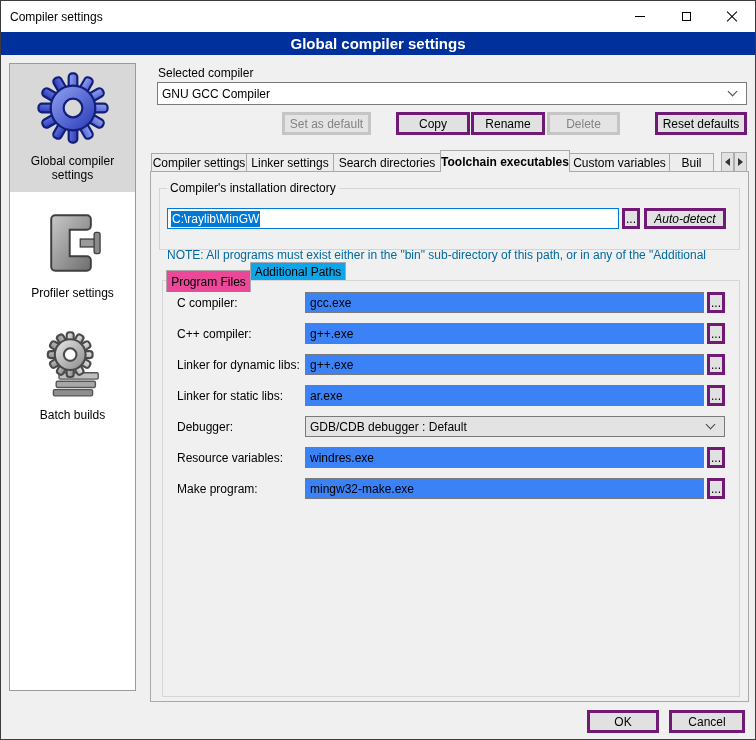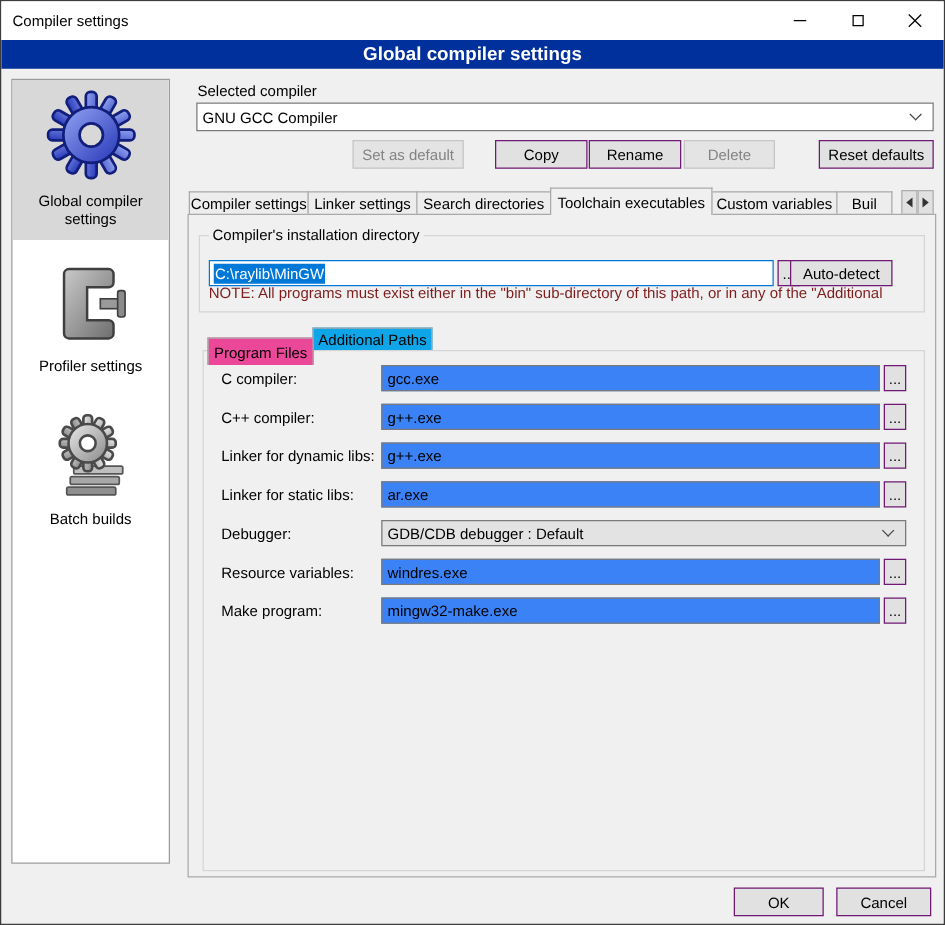--- a/index.html
+++ b/index.html
@@ -38,38 +38,38 @@
 
   
   .sel-comp-label { position:absolute; left:157px; top:65px; }
   .combo { background:#fff; border:1px solid #7A7A7A; display:flex; align-items:center;
            padding:0 4px; font-size:12px; }
   .sel-comp { position:absolute; left:156px; top:81px; width:590px; height:23px; }
   .chev { width:7px; height:7px; border-right:1px solid #444; border-bottom:1px solid #444;
           transform:rotate(45deg); margin-left:auto; margin-right:6px; margin-top:-4px; flex:none; }
 
   
-  .btn { background:#E1E1E1; border:1px solid #701a75; font-size:12px; font-family:"Liberation Sans",sans-serif;
+  .btn { background:#E1E1E1; border:3px solid #701a75; font-size:12px; font-family:"Liberation Sans",sans-serif;
          display:inline-flex; align-items:center; justify-content:center; cursor:default; color:#000; }
   .btn.disabled { color:#838383; background:#E4E4E4; border-color:#C5C5C5; }
   .b-setdef { position:absolute; left:281px; top:111px; width:89px; height:23px; }
   .b-copy   { position:absolute; left:395px; top:111px; width:74px; height:23px; }
   .b-rename { position:absolute; left:470px; top:111px; width:74px; height:23px; }
   .b-delete { position:absolute; left:546px; top:111px; width:73px; height:23px; }
   .b-reset  { position:absolute; left:654px; top:111px; width:92px; height:23px; }
 
   
   .tab { position:absolute; top:152px; height:19px; background:#EDEDED; border:1px solid #A9A9A9;
          border-bottom:none; display:flex; align-items:center; justify-content:center;
          font-size:12px; white-space:nowrap; overflow:hidden; z-index:1; }
   .tab.active { top:149px; height:22px; background:#F0F0F0; z-index:3; }
   .tab0 { left:150px; width:96px; }
   .tab1 { left:245px; width:88px; }
   .tab2 { left:332px; width:108px; }
-  .tab3 { left:439px; width:130px; }
+  .tab3 { left:439px; width:130px;font-weight:bold; }
   .tab4 { left:568px; width:101px; }
   .tab5 { left:668px; width:45px; }
   .tabarrow { position:absolute; top:151px; width:13px; height:20px; background:#E1E1E1;
               border:1px solid #ADADAD; display:flex; align-items:center; justify-content:center; z-index:2; }
   .ta-left  { left:720px; }
   .ta-right { left:733px; }
   .arr-l { width:0; height:0; border-top:4px solid transparent; border-bottom:4px solid transparent; border-right:5px solid #333; }
   .arr-r { width:0; height:0; border-top:4px solid transparent; border-bottom:4px solid transparent; border-left:5px solid #333; }
 
   
@@ -77,22 +77,22 @@
               background:#F0F0F0; border:1px solid #A9A9A9; z-index:2; }
 
   .groupbox { position:absolute; left:8px; top:16px; width:581px; height:62px;
               border:1px solid #D5D5D5; }
   .groupbox-label { position:absolute; top:-8px; left:7px; background:#F0F0F0; padding:0 3px; }
 
   .path-input { position:absolute; left:7px; top:19px; width:452px; height:21px; background:#fff;
                 border:1px solid #0078D7; display:flex; align-items:center; padding:0 3px; }
   .path-input .sel-text { background:#0078D7; color:#fff; padding:1px 1px; }
   .gb-browse { position:absolute; left:462px; top:19px; width:18px; height:21px; }
-  .gb-autodetect { position:absolute; left:472px; top:19px; width:82px; height:21px; }
-  .note { position:absolute; left:7px; top:38px; width:570px; color:#7f1d1d; white-space:nowrap;
+  .gb-autodetect { position:absolute; left:484px; top:19px; width:82px; height:21px;font-style:italic; }
+  .note { position:absolute; left:7px; top:59px; width:570px; color:#0369a1; white-space:nowrap;
           overflow:hidden; }
 
   
   .itab { position:absolute; height:19px; top:90px; background:#0ea5e9; border:1px solid #A9A9A9;
           border-bottom:none; display:flex; align-items:center; justify-content:center;
           font-size:12px; z-index:1; }
   .itab.active { top:98px; height:22px; background:#ec4899; z-index:3; }
   .itab0 { left:15px; width:85px; }
   .itab1 { left:99px; width:96px; }
 

